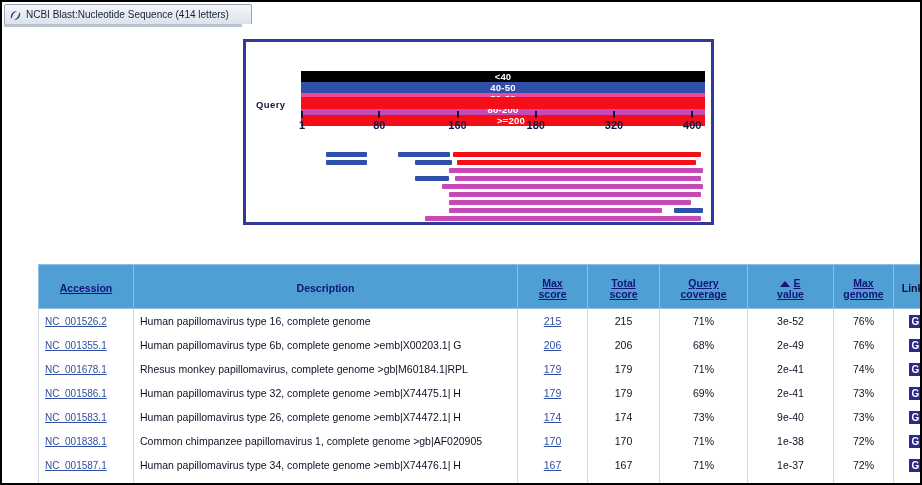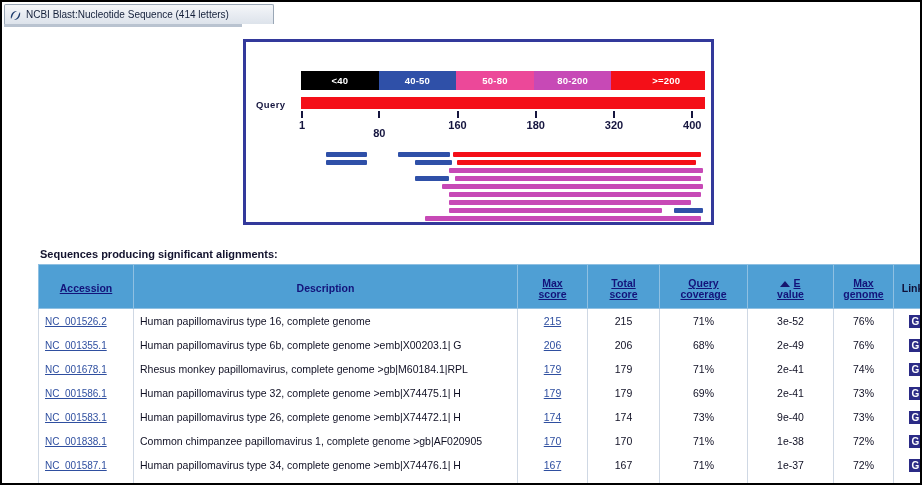--- a/index.html
+++ b/index.html
@@ -18,21 +18,21 @@
     border: 2px solid #000000;
     box-sizing: border-box;
     overflow: hidden;
   }
 
   
   .titlebar {
     position: absolute;
     left: 2px;
     top: 2px;
-    width: 270px;
+    width: 248px;
     height: 20px;
     background: linear-gradient(to bottom, #f4f6f9 0%, #e7ebf1 55%, #dde3eb 100%);
     border: 1px solid #9aa7b6;
     border-bottom: none;
     border-radius: 2px 2px 0 0;
     display: flex;
     align-items: center;
     padding-left: 4px;
     box-sizing: border-box;
   }
@@ -79,20 +79,21 @@
     color: #15153f;
     letter-spacing: .2px;
   }
   .ck-bar {
     position: absolute;
     left: 55px;
     top: 29px;
     width: 404px;
     height: 19px;
     display: flex;
+    flex-direction: column;
   }
   .ck-seg {
     flex: 1 1 0;
     display: flex;
     align-items: center;
     justify-content: center;
     font-size: 9.5px;
     font-weight: bold;
     color: #ffffff;
     letter-spacing: .2px;
@@ -294,21 +295,21 @@
         </div>
       </div>
 
     <div class="query-label">Query</div>
     <div class="query-bar"></div>
 
     <div class="axis" id="axis">
         <div class="tick" style="left: 0px;"></div>
         <div class="ticklabel" style="left: 1px;">1</div>
         <div class="tick" style="left: 77.2785px;"></div>
-        <div class="ticklabel" style="left: 78.2785px; margin-top: 8px;">80</div>
+        <div class="ticklabel" style="left: 78.2785px;">80</div>
         <div class="tick" style="left: 155.535px;"></div>
         <div class="ticklabel" style="left: 156.535px;">160</div>
         <div class="tick" style="left: 233.792px;"></div>
         <div class="ticklabel" style="left: 234.792px;">180</div>
         <div class="tick" style="left: 312.048px;"></div>
         <div class="ticklabel" style="left: 313.048px;">320</div>
         <div class="tick" style="left: 390.305px;"></div>
         <div class="ticklabel" style="left: 391.305px;">400</div>
       </div>
 
@@ -324,21 +325,20 @@
         <div class="hit" style="left: 208.579px; width: 246.508px; top: 24px; background: rgb(199, 73, 182);"></div>
         <div class="hit" style="left: 195.862px; width: 261.182px; top: 32px; background: rgb(199, 73, 182);"></div>
         <div class="hit" style="left: 202.709px; width: 252.378px; top: 40px; background: rgb(199, 73, 182);"></div>
         <div class="hit" style="left: 202.709px; width: 242.596px; top: 48px; background: rgb(199, 73, 182);"></div>
         <div class="hit" style="left: 202.709px; width: 213.249px; top: 56px; background: rgb(199, 73, 182);"></div>
         <div class="hit" style="left: 427.697px; width: 29.3462px; top: 56px; background: rgb(47, 80, 168);"></div>
         <div class="hit" style="left: 179.232px; width: 275.855px; top: 64px; background: rgb(199, 73, 182);"></div>
       </div>
   </div>
 
-  <div class="results-heading">Sequences producing significant alignments:</div>
 
   <table class="results">
     <colgroup>
       <col class="col-acc">
         <col class="col-desc">
         <col class="col-max">
         <col class="col-total">
       <col class="col-qcov">
         <col class="col-eval">
         <col class="col-ident">

